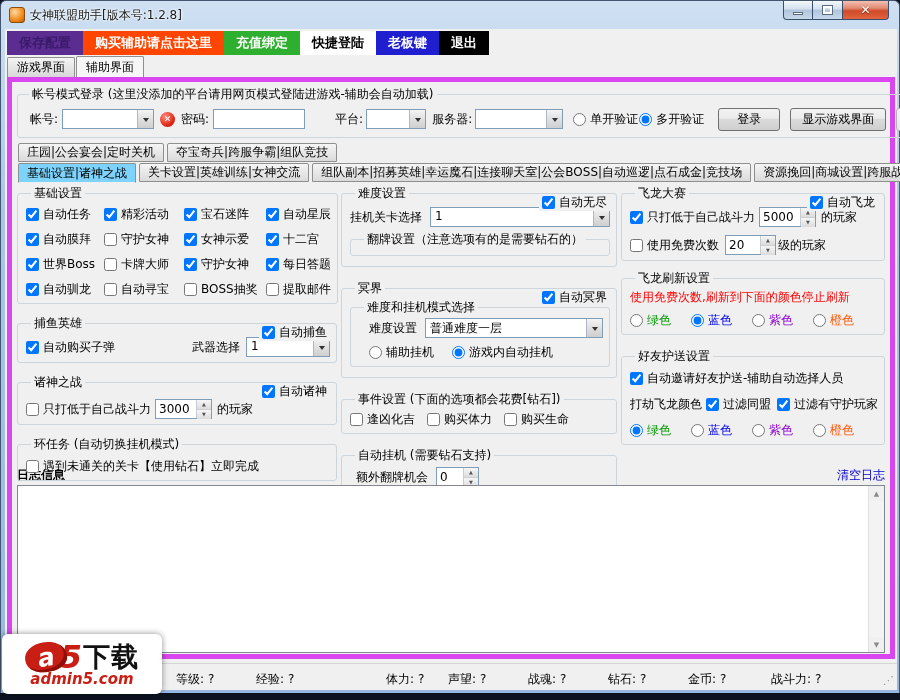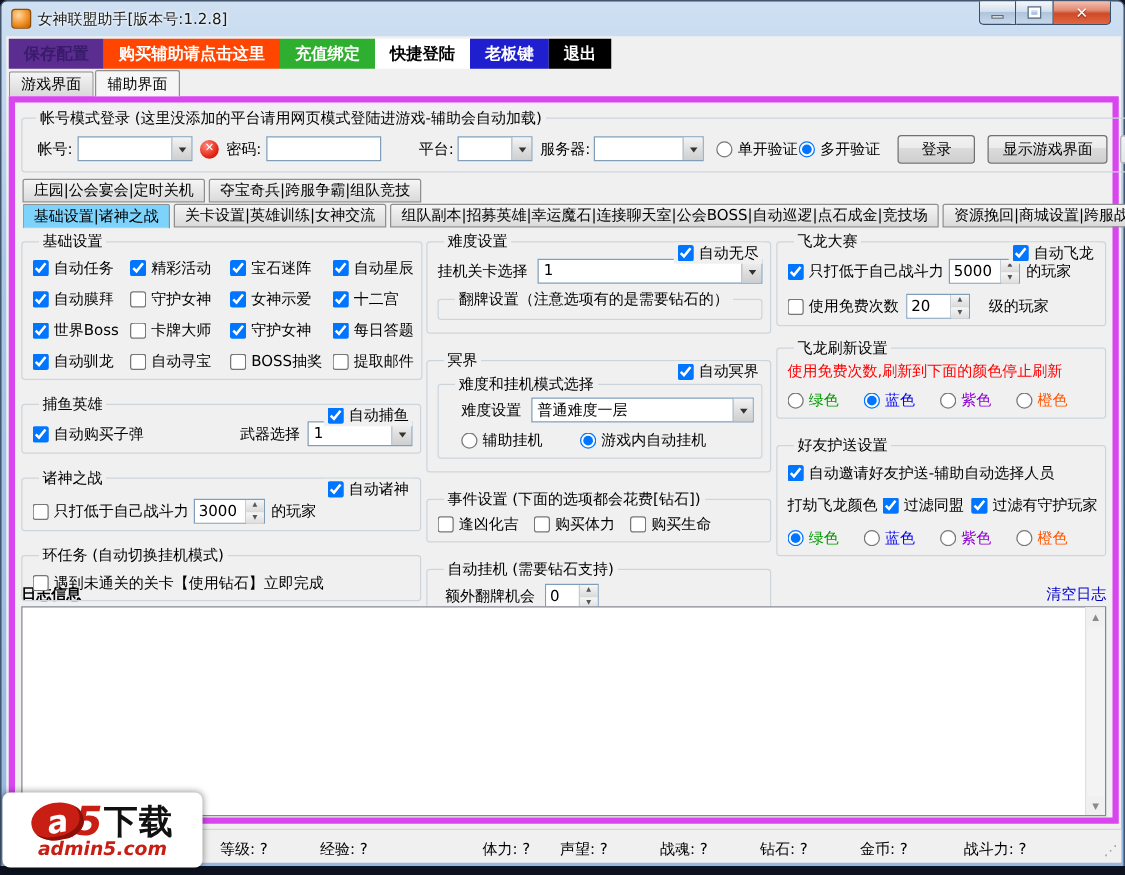--- a/index.html
+++ b/index.html
@@ -375,21 +375,21 @@
                 <legend>难度和挂机模式选择</legend>
                 <div class="frow" style="margin-top:0;">
                   <span style="margin-left:10px;">难度设置</span>
                   <span class="combo" style="flex:1;margin-left:8px;">
                     <span class="combo-val">普通难度一层</span>
                     <span class="combo-btn">
                         <span class="arr"></span>
                       </span>
                   </span>
                 </div>
-                <div class="frow" style="gap:30px;margin-top:6px;margin-left:10px;">
+                <div class="frow" style="gap:18px;margin-top:6px;margin-left:10px;">
                   <label class="rb">
                       <input type="radio" name="uwmode" style="">
                       <span>辅助挂机</span>
                     </label>
                   <label class="rb">
                       <input type="radio" name="uwmode" checked="" style="">
                       <span>游戏内自动挂机</span>
                     </label>
                 </div>
               </fieldset>
@@ -454,21 +454,21 @@
                     <input type="checkbox" style="">
                     <span>使用免费次数</span>
                   </label>
                 <span class="spin" style="margin-left:6px;">
                   <input style="width: 34px;" value="20">
                   <span class="spin-btns">
                       <span>▲</span>
                       <span>▼</span>
                     </span>
                 </span>
-                <span style="margin-left:15px;">级的玩家</span>
+                <span style="margin-left:2px;">级的玩家</span>
               </div>
             </fieldset>
 
             <fieldset style="margin-top:4px;">
               <legend>飞龙刷新设置</legend>
               <div class="red-note" style="margin-top:0;">使用免费次数,刷新到下面的颜色停止刷新</div>
               <div class="frow" style="gap:20px;margin-top:6px;">
                 <label class="rb">
                     <input type="radio" name="refcolor" style="">
                     <span style="color: rgb(0, 153, 0);">绿色</span>

